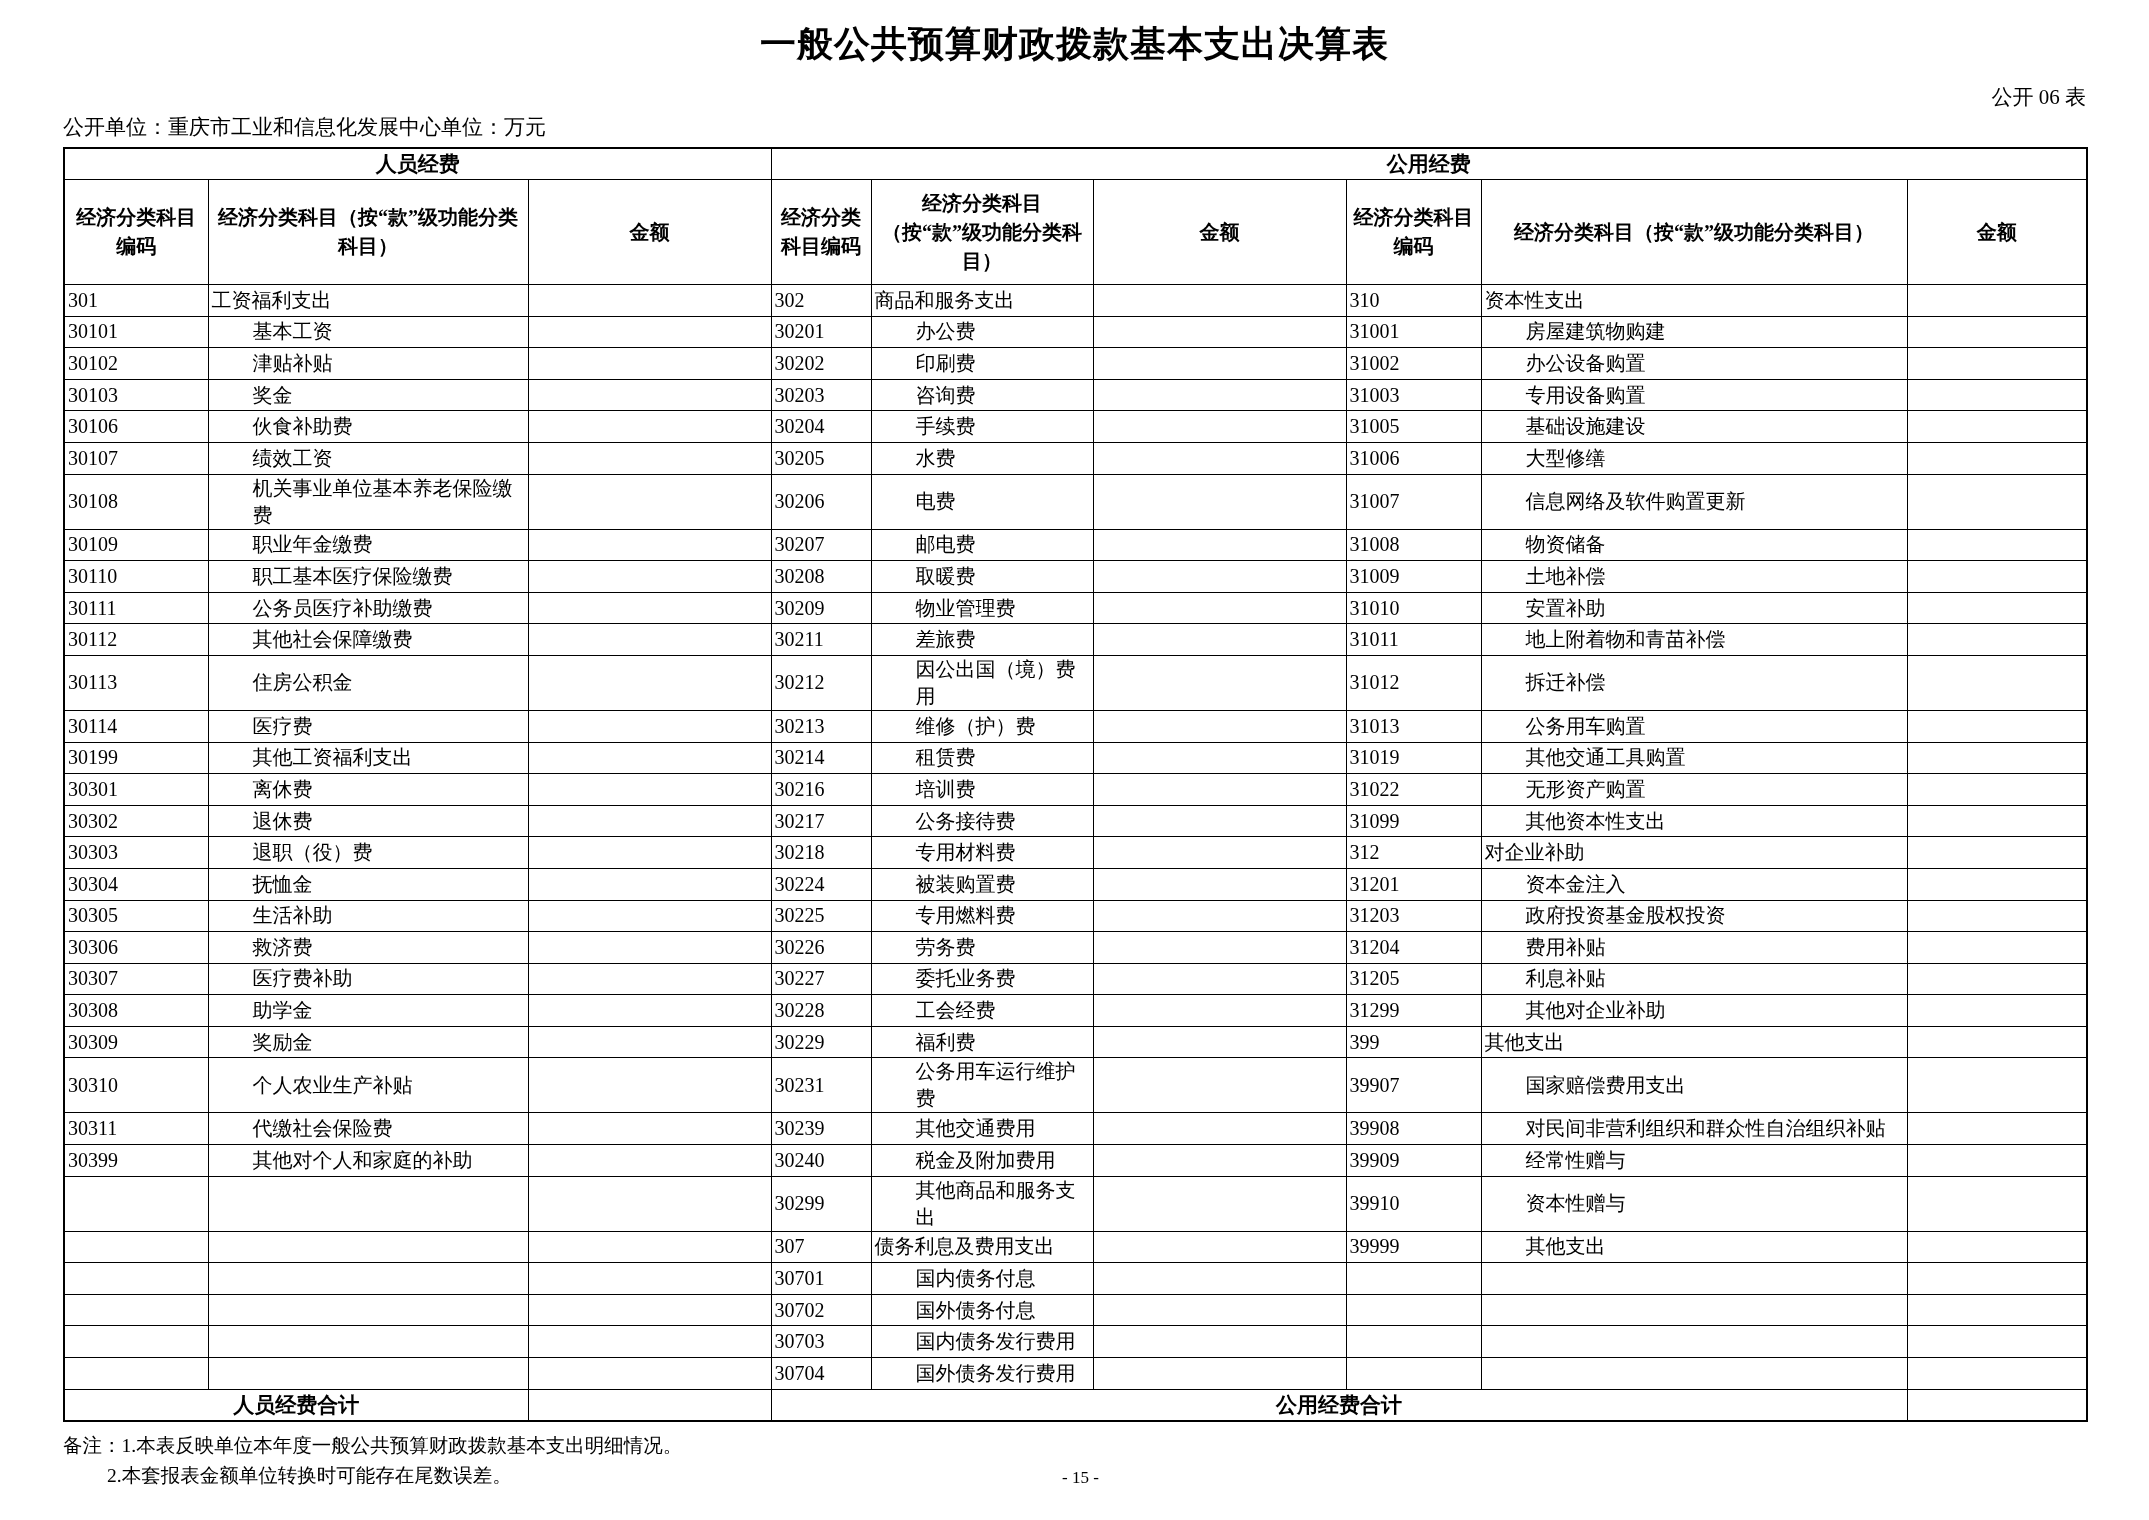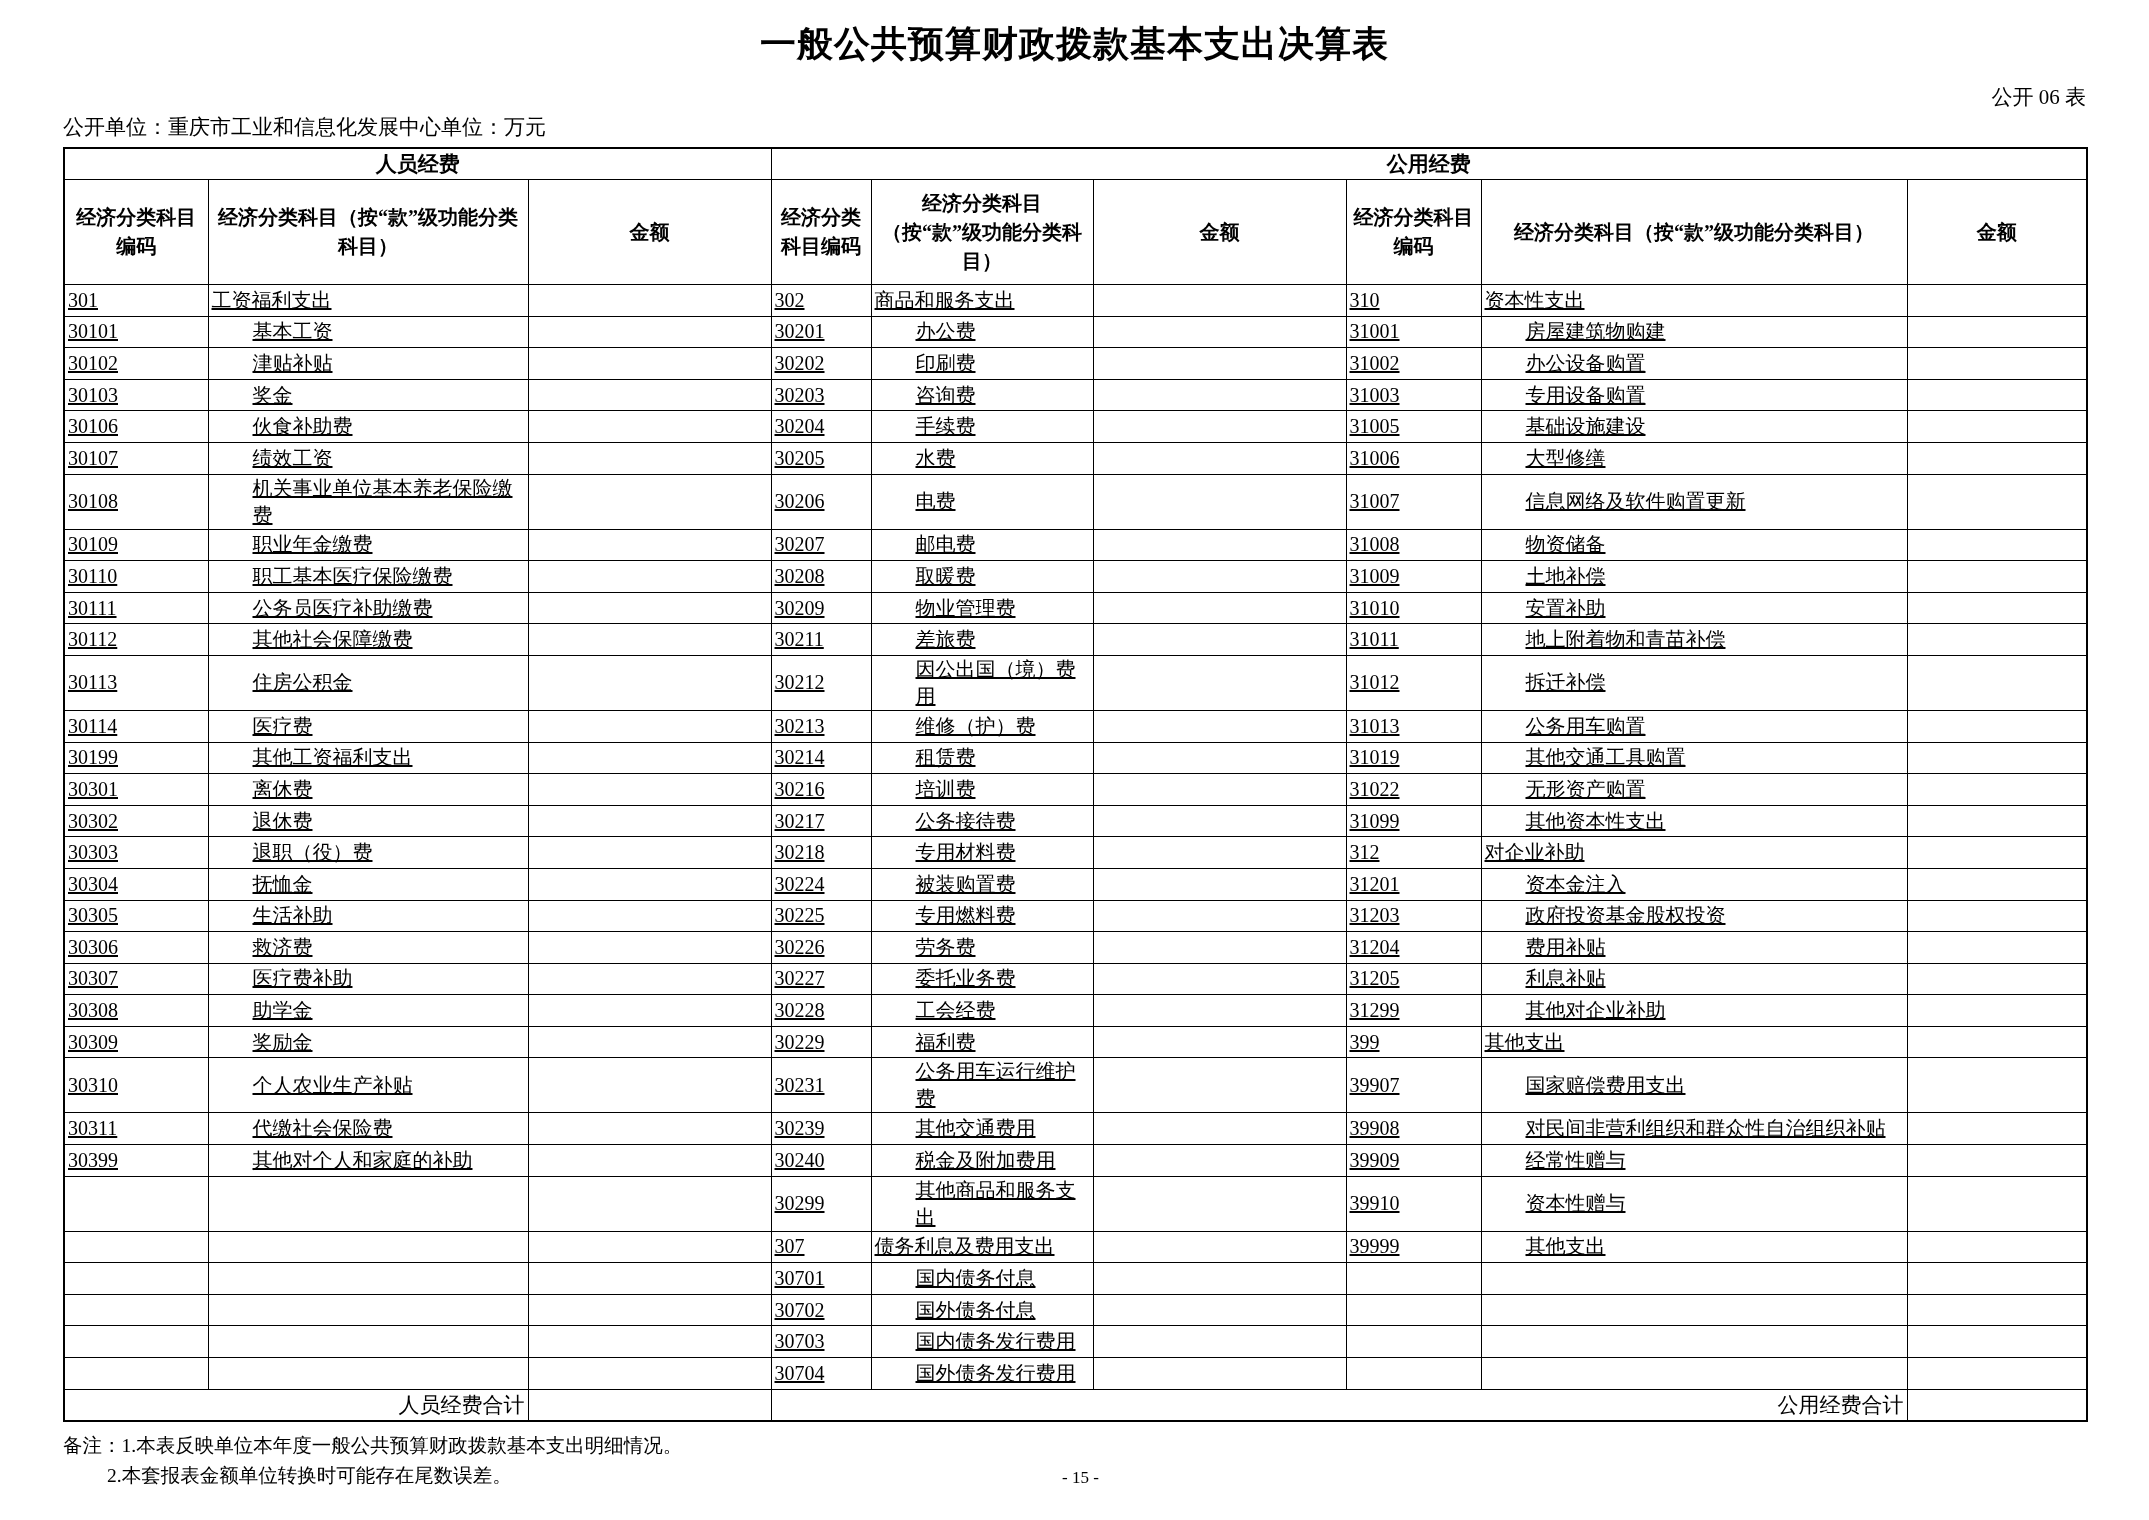--- a/index.html
+++ b/index.html
@@ -50,35 +50,35 @@
     font-family:Liberation Serif, serif;
   }
   tr.colhead-row th{
     height:104px;
     text-align:center;
     vertical-align:middle;
     font-weight:bold;
     font-size:20px;
     line-height:1.45;
   }
-  tbody.data tr{height:31.6px;text-decoration:underline;}
+  tbody.data tr{height:31.6px;}
   tbody.data td{
     font-size:20px;
     vertical-align:middle;
   }
   td.code{text-align:left;padding-left:3px;}
   td.name{text-align:left;}
   td.name.top{padding-left:3px;}
   td.name.sub{padding-left:44px;}
   td.amount{}
   tr.footer-row td{
     height:30px;
-    text-align:right;
+    text-align:center;
     vertical-align:middle;
-    font-weight:normal;
+    font-weight:bold;
     font-size:21px;
   }
   .notes{
     margin-top:9px;
     font-size:19.5px;
     line-height:1.55;
   }
   .notes .note2{padding-left:44px;}
   .page-number{
     position:absolute;

